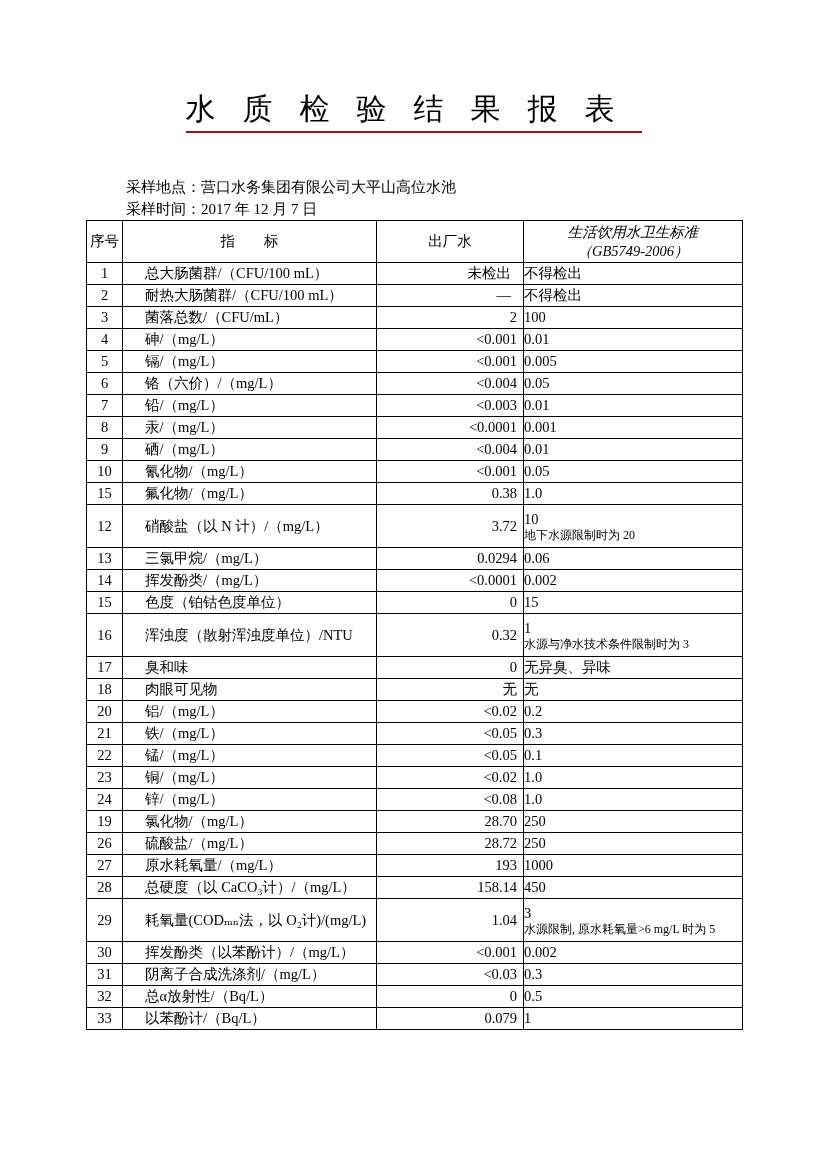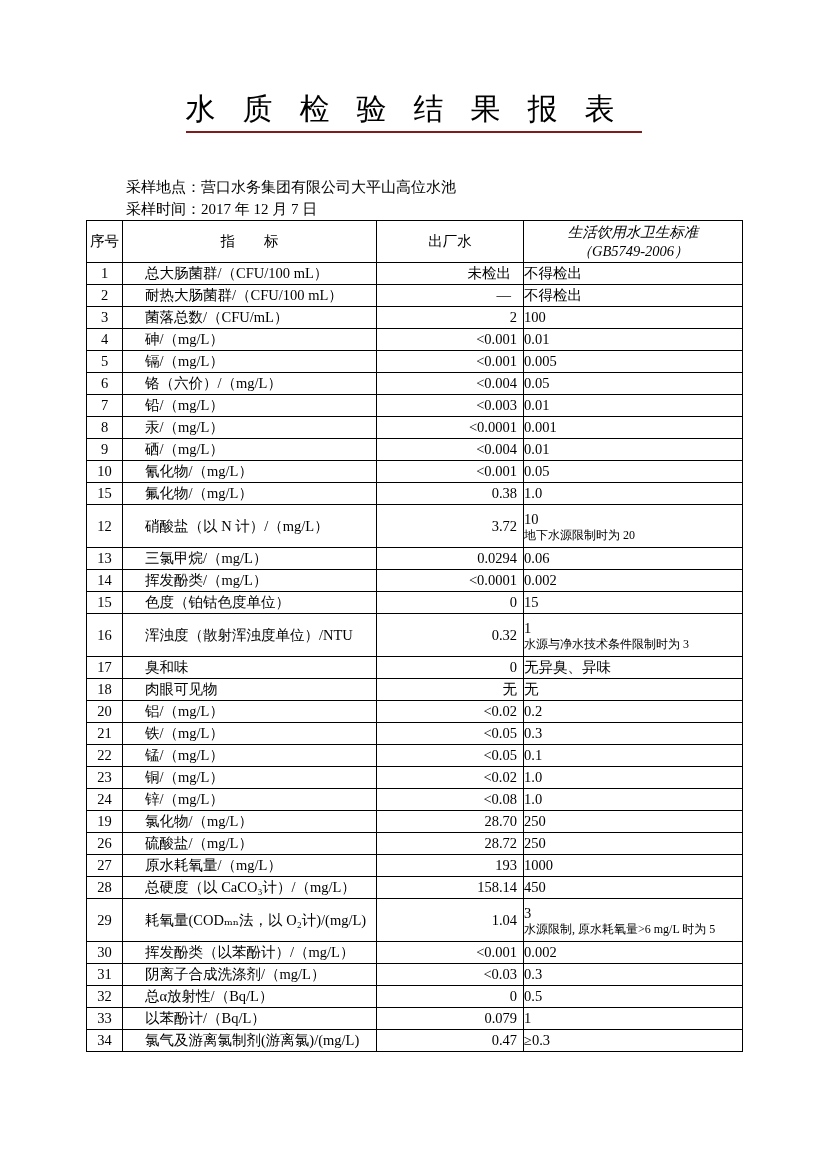--- a/index.html
+++ b/index.html
@@ -296,22 +296,16 @@
           <td class="ind">总α放射性/（Bq/L）</td>
           <td class="val">0</td>
           <td class="std">0.5</td>
         </tr>
         <tr>
           <td class="no">33</td>
           <td class="ind">以苯酚计/（Bq/L）</td>
           <td class="val">0.079</td>
           <td class="std">1</td>
         </tr>
-        <tr>
-          <td class="no">34</td>
-          <td class="ind">氯气及游离氯制剂(游离氯)/(mg/L)</td>
-          <td class="val">0.47</td>
-          <td class="std">≥0.3</td>
-        </tr>
       </tbody>
   </table>
 
 </div>
 
 </body></html>

